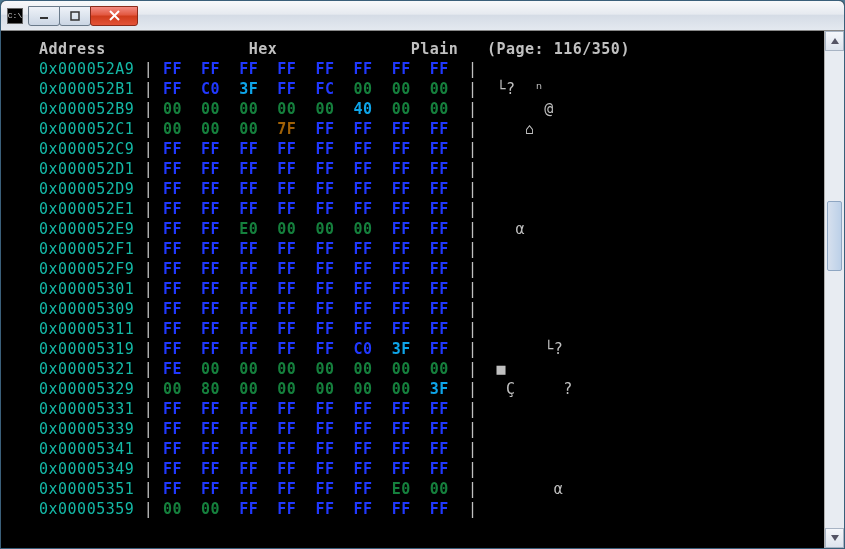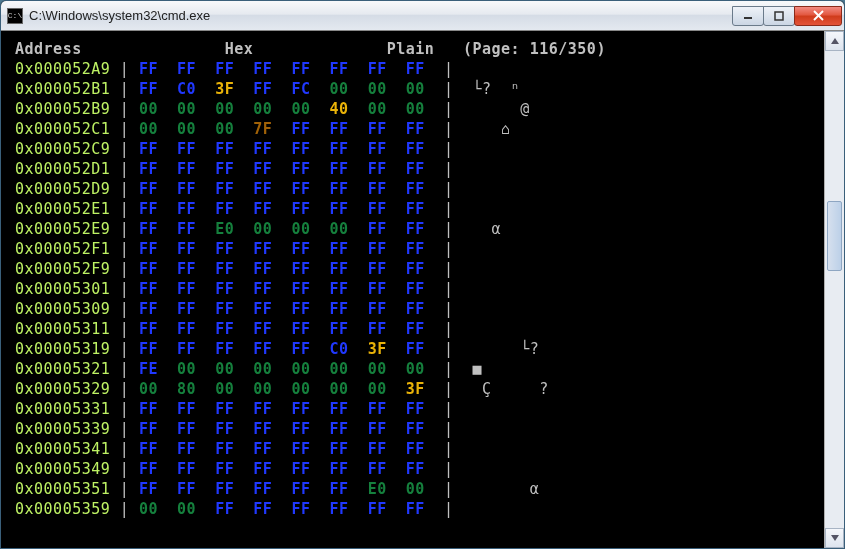--- a/index.html
+++ b/index.html
@@ -94,37 +94,36 @@
     border: 1px solid #a8b4c4;
     display:flex;align-items:center;justify-content:center;
     font-size:9px;color:#556;
   }
   .sb-track { position:absolute; top:20px; bottom:20px; left:0; right:0; background:#e8ecf2; }
   .sb-thumb {
     position:absolute; left:2px; right:2px; top:150px; height:70px;
     background: linear-gradient(to right,#d6e0ee,#bcd0e8);
     border:1px solid #8ea6c2; border-radius:2px;
   }
-  .header-row, .data-row { white-space: pre; }
+  .header-row, .data-row { white-space: pre; margin-left: 24px; }
   .hdr { color:#c0c0c0; font-weight:bold; }
-  .addr { color:#bef264; }
+  .addr { color:#14b8a6; }
   .sep { color:#c0c0c0; }
   .b-ff { color:#2038ff; font-weight:bold; }
   .b-00 { color:#15803d; font-weight:bold; }
-  .b-gr { color:#eab308; font-weight:bold; }
+  .b-gr { color:#0ea5e9; font-weight:bold; }
   .b-dk { color:#a16207; font-weight:bold; }
   .plain { color:#c0c0c0; }
 </style>
 </head>
 <body>
 
 <div class="window">
   <div class="titlebar">
     <span class="title-icon">C:\</span>
-    <span class="title-text">C:\Windows\system32\cmd.exe</span>
     <div class="win-buttons">
       <div class="win-btn min">
         <svg width="10" height="10">
             <line x1="1" y1="7" x2="9" y2="7" stroke="#333" stroke-width="2"></line>
           </svg>
       </div>
       <div class="win-btn">
         <svg width="10" height="10">
             <rect x="1" y="1" width="8" height="8" fill="none" stroke="#333" stroke-width="1.5"></rect>
           </svg>

